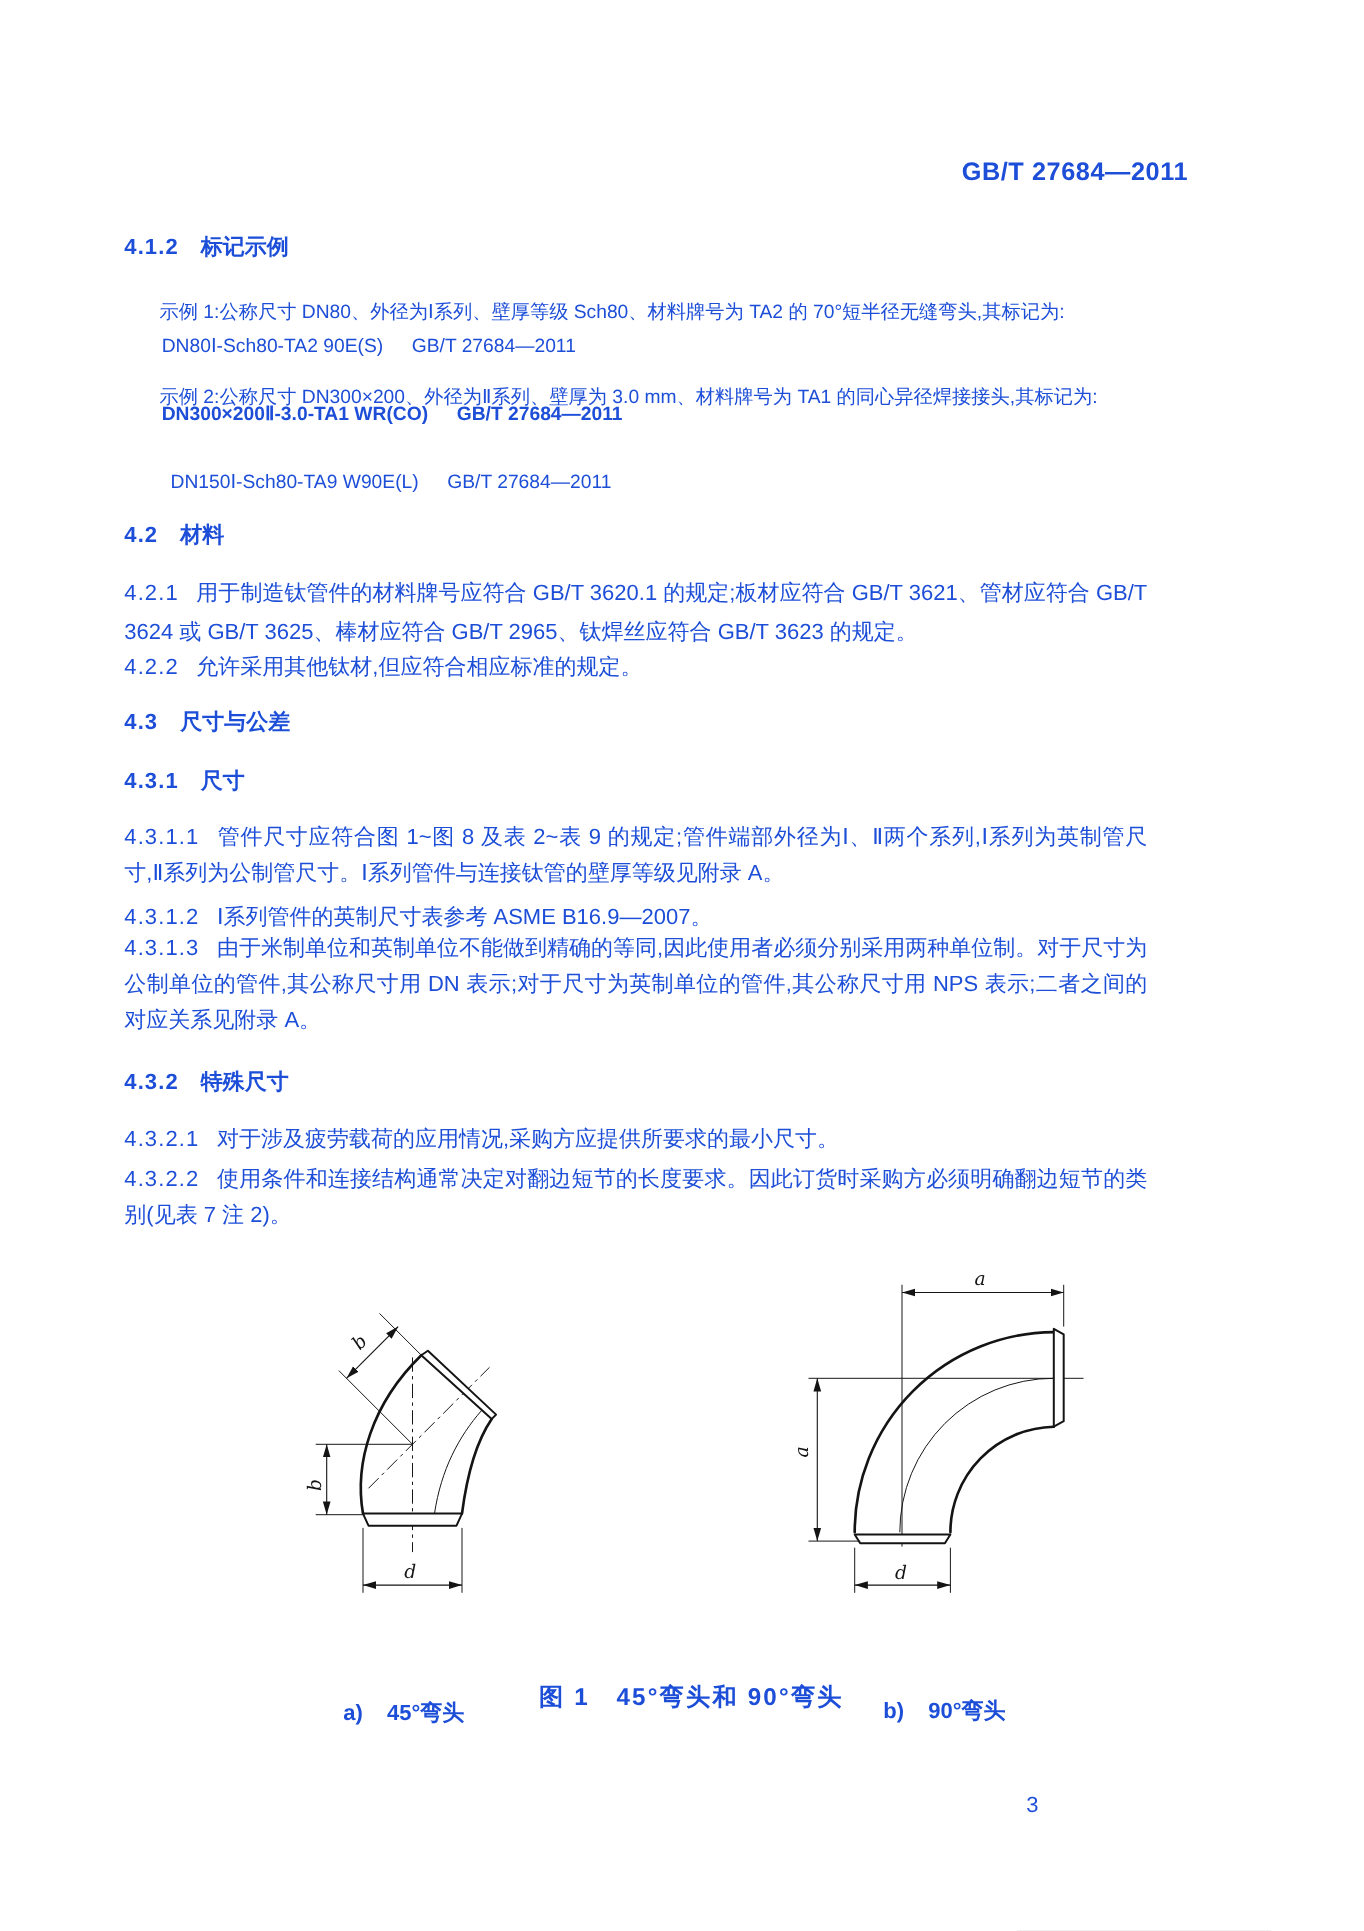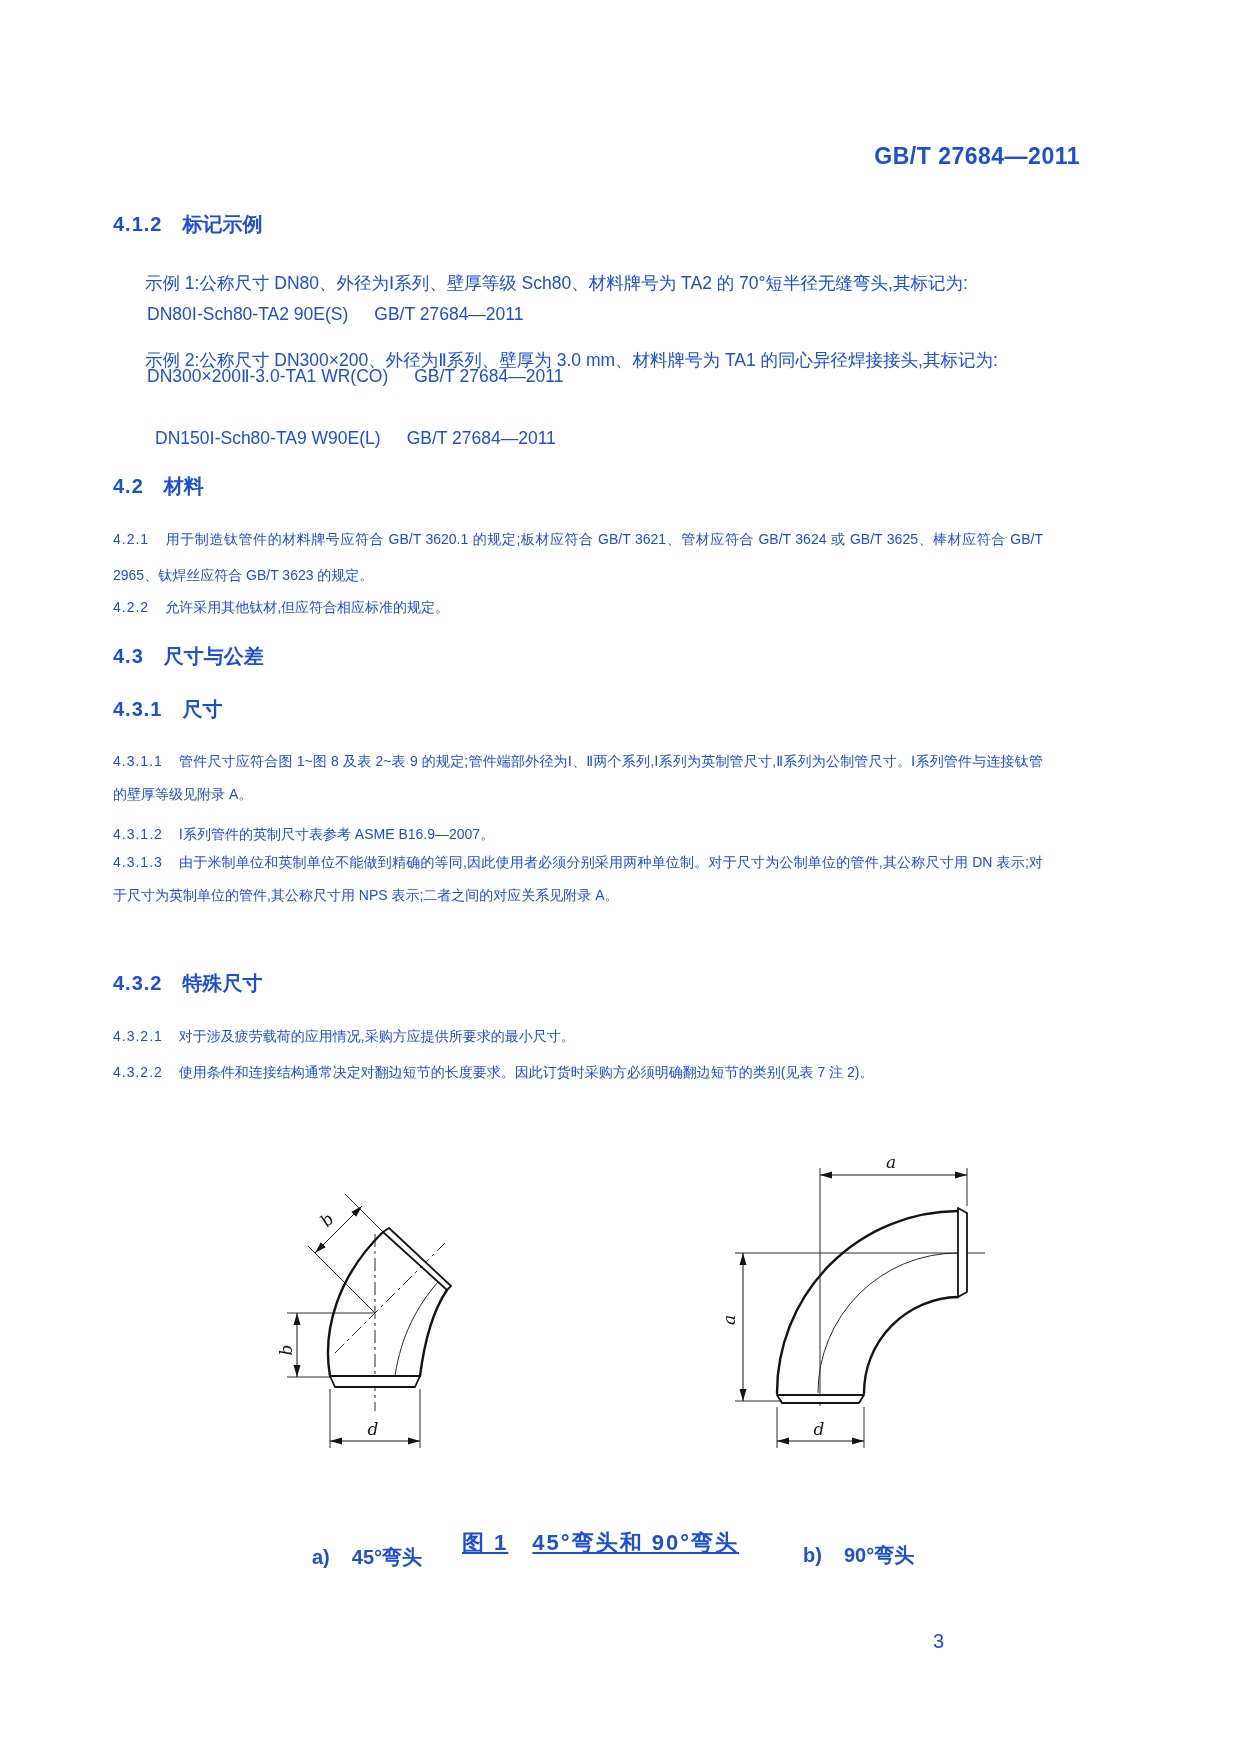--- a/index.html
+++ b/index.html
@@ -5,21 +5,21 @@
   html,body { margin:0; padding:0; background:#e8e8e8; }
   .page {
     position:relative; width:1240px; height:1755px; background:#ffffff;
     font-family:"Liberation Sans", sans-serif; color:#1d4ed8; overflow:hidden;
     margin:0 auto;
   }
   .abs { position:absolute; }
   .doc-header { font-weight:bold; font-size:23px; letter-spacing:0.5px; white-space:nowrap; }
   .h { font-weight:bold; font-size:20px; white-space:nowrap; }
   .h .num { margin-right:20px; letter-spacing:1px; }
-  .p { font-size:14px; line-height:33px; width:930px; text-align:justify; }
+  .p { font-size:20px; line-height:33px; width:930px; text-align:justify; }
   .p .num { margin-right:16px; letter-spacing:1px; }
   .p.one { white-space:nowrap; text-align:left; width:auto; }
   .ex { font-size:17.5px; white-space:nowrap; line-height:24px; }
   .ex .std { margin-left:26px; }
   .caption { font-weight:bold; font-size:20px; white-space:nowrap;margin-top:42px; }
   .caption .cnum { margin-right:22px; }
   .fig-title { font-weight:bold; font-size:22px; white-space:nowrap; letter-spacing:2px; }
   .fig-title .fnum { margin-right:24px; }
   .page-num { font-size:20px; }
   svg { display:block; overflow:visible; }
@@ -39,21 +39,21 @@
 
   <div class="abs h" style="left:113px; top:211px;">
     <span class="num">4.1.2</span><span>标记示例</span>
   </div>
 
   <div class="abs ex" style="left:145px; top:271px;">示例 1:公称尺寸 DN80、外径为Ⅰ系列、壁厚等级 Sch80、材料牌号为 TA2 的 70°短半径无缝弯头,其标记为:</div>
   <div class="abs ex" style="left:147px; top:302px;">
     <span>DN80Ⅰ-Sch80-TA2 90E(S)</span><span class="std">GB/T 27684—2011</span>
   </div>
   <div class="abs ex" style="left:145px; top:348px;">示例 2:公称尺寸 DN300×200、外径为Ⅱ系列、壁厚为 3.0 mm、材料牌号为 TA1 的同心异径焊接接头,其标记为:</div>
-  <div class="abs ex" style="left:147px; top:364px;">
+  <div class="abs ex" style="left:147px; top:364px;font-weight:bold;">
     <span>DN300×200Ⅱ-3.0-TA1 WR(CO)</span><span class="std">GB/T 27684—2011</span>
   </div>
   <div class="abs ex" style="left:155px; top:426px;">
     <span>DN150Ⅰ-Sch80-TA9 W90E(L)</span><span class="std">GB/T 27684—2011</span>
   </div>
 
   <div class="abs h" style="left:113px; top:473px;">
     <span class="num">4.2</span><span>材料</span>
   </div>
   <div class="abs p" style="left:113px; top:521px; line-height:36px;">
@@ -156,19 +156,19 @@
     <text x="101" y="285" text-anchor="middle">d</text>
   </svg>
 
   <div class="abs caption" style="left:312px; top:1502px;">
     <span class="cnum">a)</span><span>45°弯头</span>
   </div>
   <div class="abs caption" style="left:803px; top:1500px;">
     <span class="cnum">b)</span><span>90°弯头</span>
   </div>
 
-  <div class="abs fig-title" style="left:462px; top:1528px;text-decoration:underline;">
+  <div class="abs fig-title" style="left:490px; top:1528px;">
     <span class="fnum">图 1</span><span>45°弯头和 90°弯头</span>
   </div>
 
   <div class="abs page-num" style="left:933px; top:1630px;">3</div>
 
 </div>
 
 </body></html>

